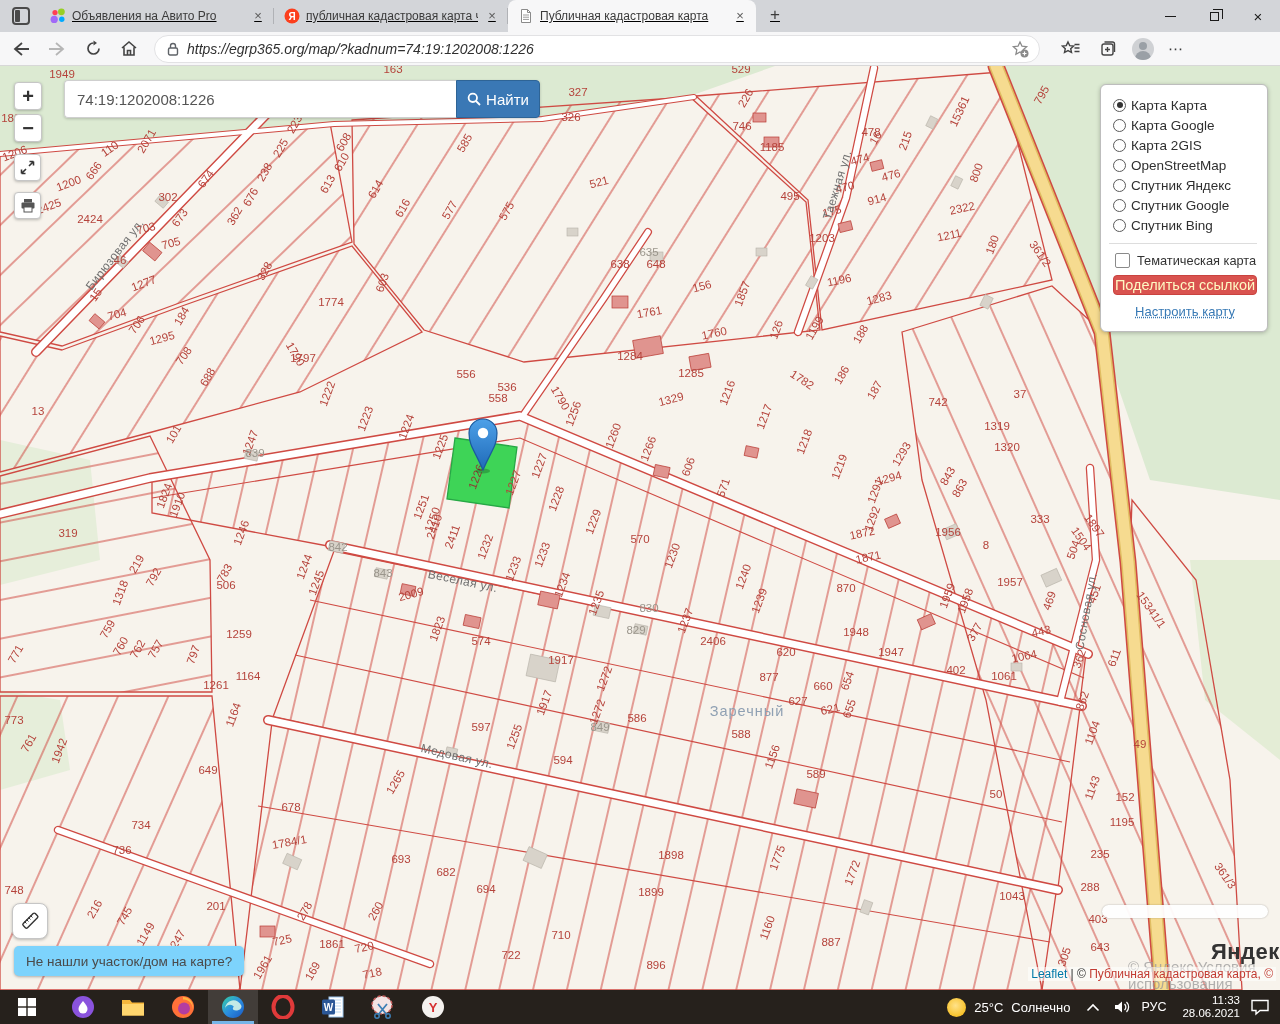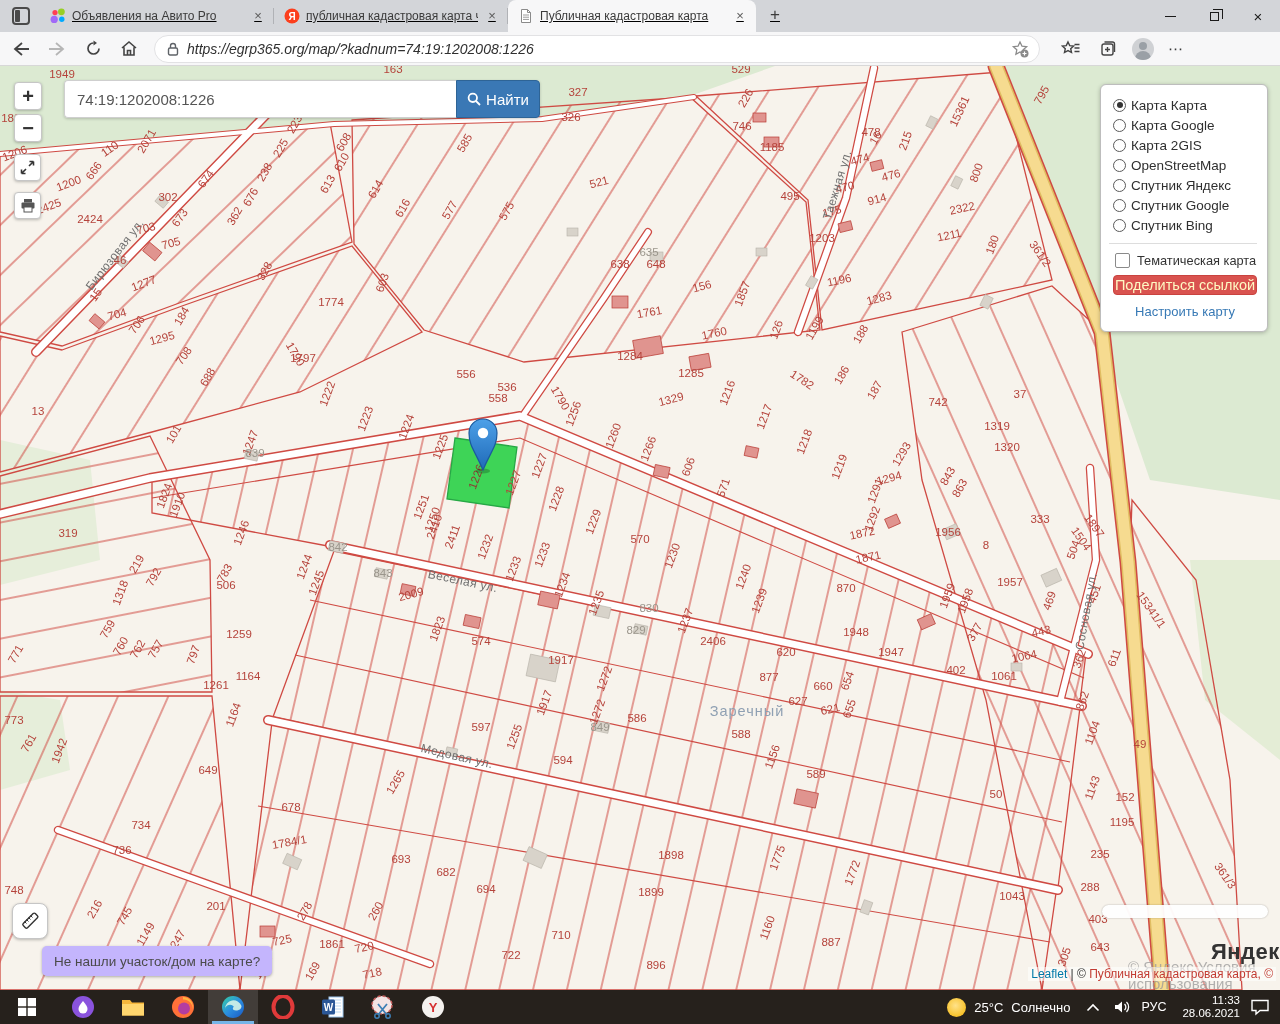--- a/index.html
+++ b/index.html
@@ -56,24 +56,24 @@
   .radio-row { display:flex; align-items:center; height:20px; }
   .radio { width:13px; height:13px; border:1.5px solid #5a5a5a; border-radius:50%; margin-right:5px; position:relative; flex:none; }
   .radio.on::after { content:""; position:absolute; left:2.5px; top:2.5px; width:6px; height:6px; border-radius:50%; background:#333; }
   .lay-div { height:1px; background:#ddd; margin:8px 0 8px -4px; }
   .chk-row { display:flex; align-items:flex-start; margin-bottom:7px; }
   .chk { width:15px; height:15px; border:1.5px solid #8a8a8a; border-radius:2px; margin:1px 7px 0 2px; flex:none; background:#fff; }
   .chk.on { background:#54616e; border-color:#54616e; position:relative; }
   .chk.on::after { content:""; position:absolute; left:3px; top:0px; width:6px; height:9px; border:solid #fff; border-width:0 2px 2px 0; transform:rotate(40deg); }
   .chk-label { font-size:12.8px; line-height:15px; color:#333; }
   .sharebtn { margin-top:6px; width:100%; height:20px; background:#d9534f; border:1px solid #c9433f; border-radius:4px; color:#fef9c3; font-size:14.5px; display:flex; align-items:center; justify-content:center; }
-  .cfglink { margin-top:9px; text-align:center; font-size:13px; color:#3779b5; text-decoration-style:dotted; }
+  .cfglink { margin-top:9px; text-align:center; font-size:13px; color:#3779b5; text-decoration:underline; text-decoration-style:dotted; }
 
   .measurebtn { position:absolute; left:12px; top:837px; width:36px; height:36px; border-radius:8px; }
-  .notfound { position:absolute; left:14px; top:880px; height:30px; background:#c4b5fd; border-radius:5px; box-shadow:0 1px 3px rgba(0,0,0,.3); font-size:13.5px; color:#4a4a4a; display:flex; align-items:center; padding:8px 12px;margin-left:28px; }
+  .notfound { position:absolute; left:14px; top:880px; height:30px; background:#7dd3fc; border-radius:5px; box-shadow:0 1px 3px rgba(0,0,0,.3); font-size:13.5px; color:#4a4a4a; display:flex; align-items:center; padding:8px 12px; }
   .scalebar { position:absolute; left:1102px; top:839px; width:166px; height:13px; background:#fff; border-radius:7px; opacity:.95; box-shadow:0 0 2px rgba(0,0,0,.3); }
   .ylogo { position:absolute; left:1211px; top:873px; font-size:22px; font-weight:bold; color:#333; letter-spacing:.5px; }
   .yterms { position:absolute; left:1128px; top:892px; font-size:15px; color:#9a9a9a; opacity:.75; }
   .attrib { position:absolute; right:4px; top:901px; font-size:12px; background:rgba(255,255,255,.55); padding:0 3px; white-space:nowrap; }
   .attrib .lf { color:#0078a8; }
   .attrib .sep { color:#333; }
   .attrib .pkk { color:#c23b32; }
 
   
   .taskbar { position:absolute; top:990px; left:0; width:1280px; height:34px; background:#26211c; display:flex; align-items:center; }

